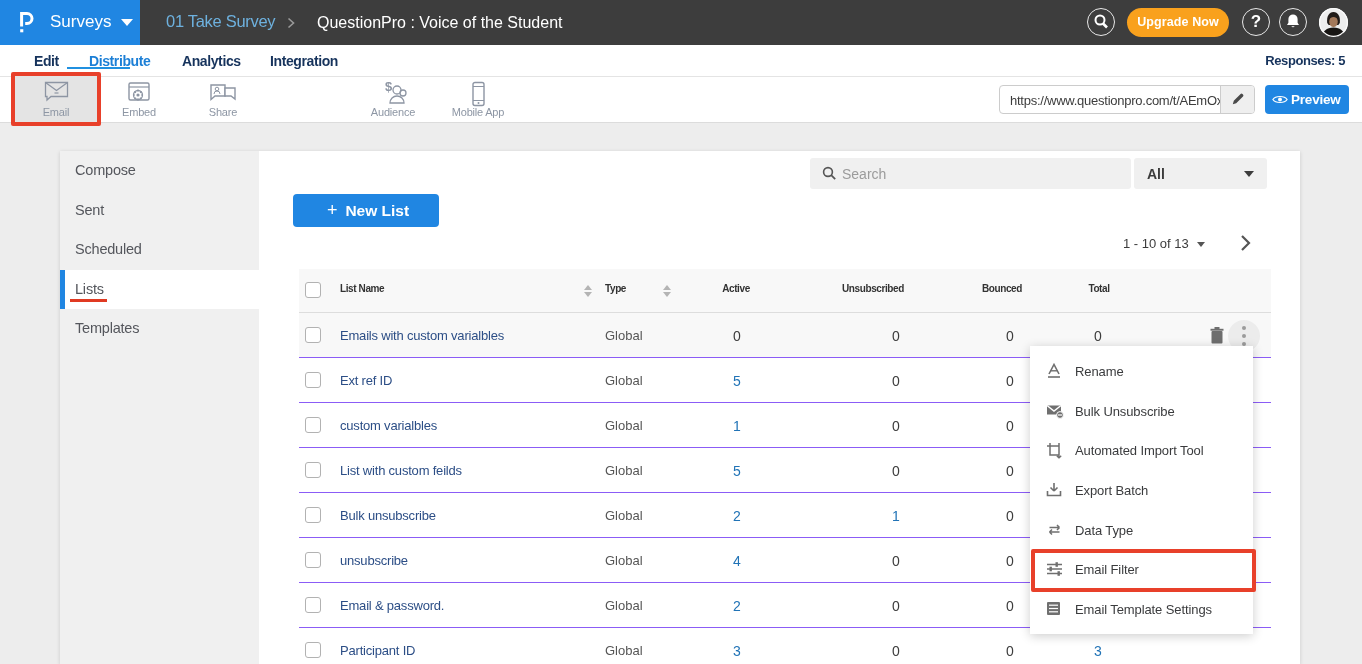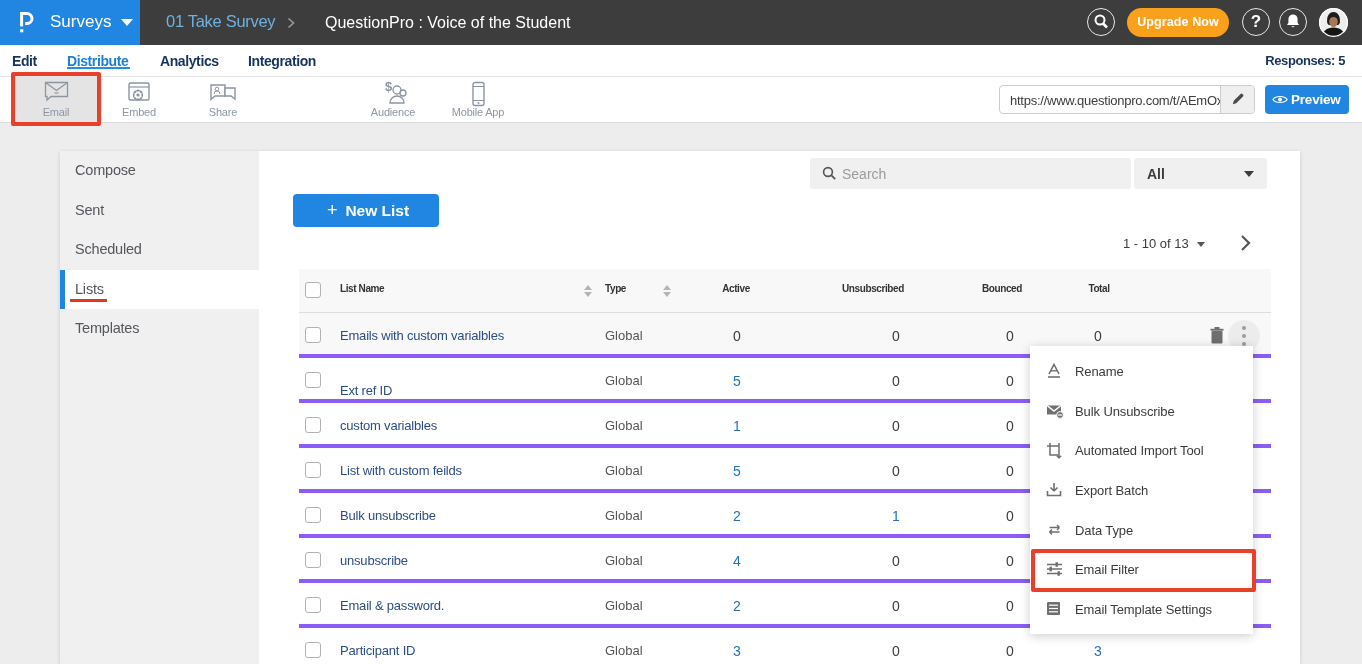--- a/index.html
+++ b/index.html
@@ -6,28 +6,28 @@
 html,body { width:1362px; height:664px; overflow:hidden; font-family:"Liberation Sans", sans-serif; }
 body { position:relative; background:#ededed; }
 
 
 .topbar { position:absolute; left:0; top:0; width:1362px; height:45px; background:#3d3d3d; }
 .logobox { position:absolute; left:0; top:0; width:140px; height:46px; background:#2086e2; }
 .logobox svg { position:absolute; left:19px; top:11px; }
 .surveys { position:absolute; left:50px; top:12px; color:#fff; font-size:17px; }
 .caret-w { position:absolute; left:121px; top:19px; width:0; height:0; border-left:6px solid transparent; border-right:6px solid transparent; border-top:7px solid #fff; }
 .bc1 { position:absolute; left:166px; top:12px; color:#6eb1de; font-size:16.5px; letter-spacing:-0.3px; }
-.bc2 { position:absolute; left:325px; top:14px; color:#fff; font-size:16px;text-align:right; }
+.bc2 { position:absolute; left:317px; top:14px; color:#fff; font-size:16px;text-align:right; }
 .circ { position:absolute; top:8px; width:28px; height:28px; border:1px solid #e8e8e8; border-radius:50%; }
 .upgrade { position:absolute; left:1127px; top:8px; width:102px; height:29px; background:#f9a11d; border-radius:15px; color:#fff; font-size:12.5px; font-weight:bold; text-align:center; line-height:29px; letter-spacing:0.1px; }
 .avatar { position:absolute; left:1319px; top:8px; width:29px; height:29px; border-radius:50%; overflow:hidden; background:#cfd2d6; }
 
 
 .nav2 { position:absolute; left:0; top:45px; width:1362px; height:31px; background:#fff; }
-.nav2 span { position:absolute; top:8px; font-size:14px; font-weight:bold; color:#16335c; letter-spacing:-0.4px; }
+.nav2 span { position:absolute; top:8px; font-size:14px; font-weight:bold; color:#16335c; letter-spacing:-0.4px;margin-left:22px; }
 .resp { position:absolute; right:17px; top:8px; font-size:13px; font-weight:bold; color:#16335c; letter-spacing:-0.4px; }
 
 
 .toolbar { position:absolute; left:0; top:76px; width:1362px; height:47px; background:#fff; border-top:1px solid #e4e4e4; border-bottom:1px solid #dcdcdc; }
 .tool { position:absolute; top:0; height:46px; text-align:center; color:#8d96a4; font-size:11px; letter-spacing:-0.2px; }
 .tool .lbl { position:absolute; bottom:5px; width:100%; text-align:center; }
 .tool svg { margin-top:4px; }
 .emailbg { position:absolute; left:14px; top:0px; width:84px; height:46px; background:#e4e4e4; }
 .redbox1 { position:absolute; left:11px; top:-5px; width:90px; height:54px; border:4px solid #e8402a; z-index:5; border-radius:2px; }
 .urlwrap { position:absolute; left:999px; top:8px; width:256px; height:29px; border:1px solid #ccc; border-radius:4px; background:#fff; }
@@ -49,21 +49,21 @@
 .searchbox .ph { position:absolute; left:32px; top:8px; color:#9b9b9b; font-size:14px; }
 .allbox { position:absolute; left:1074px; top:7px; width:133px; height:31px; background:#f0f0f0; border-radius:3px; }
 .allbox .t { position:absolute; left:13px; top:8px; color:#3c3c3c; font-size:14px;font-weight:bold; }
 .allbox .tri { position:absolute; right:13px; top:13px; width:0; height:0; border-left:5px solid transparent; border-right:5px solid transparent; border-top:6px solid #3c3c3c; }
 .pag { position:absolute; left:1063px; top:85px; font-size:13px; color:#3c3c3c; }
 .pag .tri { display:inline-block; width:0; height:0; border-left:4px solid transparent; border-right:4px solid transparent; border-top:5px solid #555; margin-left:8px; vertical-align:middle; }
 
 
 .table { position:absolute; left:239px; top:118px; width:972px; }
 .thead { position:relative; height:44px; background:#f8f8f8; border-bottom:1px solid #ddd; font-weight:bold; font-size:10px; color:#333; letter-spacing:-0.4px; }
-.trow { position:relative; height:45px; border-bottom:4px solid #8b5cf6; font-size:14px; background:#fff; }
+.trow { position:relative; height:45px; border-bottom:1px solid #8b5cf6; font-size:14px; background:#fff; }
 .trow.hl { background:#f8f8f8; }
 .cbx { position:absolute; left:6px; width:16px; height:16px; border:1px solid #b2b2b2; border-radius:3px; background:#fff; }
 .cname { position:absolute; left:41px; color:#2c4e86; font-size:13px; letter-spacing:-0.2px; }
 .ctype { position:absolute; left:306px; color:#555; font-size:13px; }
 .cnum { position:absolute; width:40px; text-align:center; color:#3c3c3c; }
 .cnum.b { color:#2173b6; }
 .n1 { left:418px; } .n2 { left:577px; } .n3 { left:691px; } .n4 { left:779px; }
 .hc { position:absolute; top:14px; }
 .sort { position:absolute; top:16px; width:9px; }
 .sort:before { content:""; position:absolute; top:0; left:0; border-left:4px solid transparent; border-right:4px solid transparent; border-bottom:5px solid #b4b4b4; }
@@ -253,21 +253,21 @@
         <rect x="4.5" y="0" width="5" height="2.2" fill="#6e6e6e"></rect>
       </svg>
       <div class="dotcirc">
         <div class="dot" style="top:6px;"></div>
         <div class="dot" style="top:14px;"></div>
         <div class="dot" style="top:22px;"></div>
       </div>
     </div>
     <div class="trow">
       <div class="cbx" style="top:14px;"></div>
-      <div class="cname" style="top:25px;">Ext ref ID</div>
+      <div class="cname" style="top:15px;">Ext ref ID</div>
       <div class="ctype" style="top:15px;">Global</div>
       <div class="cnum n1 b" style="top:15px;">5</div>
       <div class="cnum n2" style="top:15px;">0</div>
       <div class="cnum n3" style="top:15px;">0</div>
     </div>
     <div class="trow">
       <div class="cbx" style="top:14px;"></div>
       <div class="cname" style="top:15px;">custom varialbles</div>
       <div class="ctype" style="top:15px;">Global</div>
       <div class="cnum n1 b" style="top:15px;">1</div>

